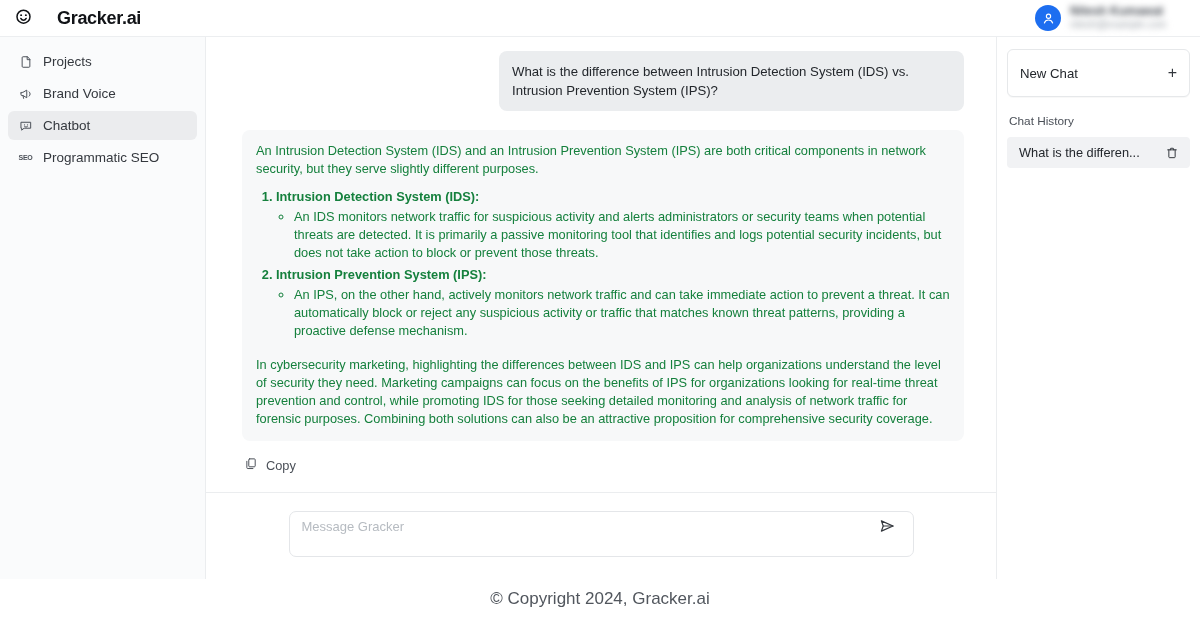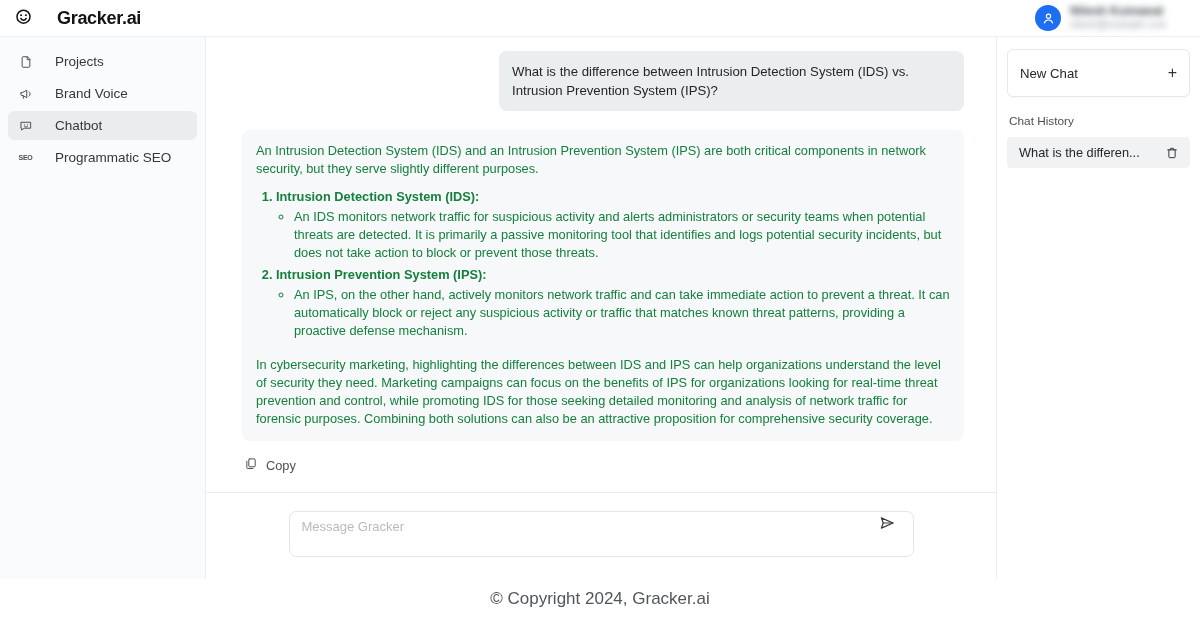--- a/index.html
+++ b/index.html
@@ -94,21 +94,21 @@
     width: 206px;
     flex: 0 0 206px;
     background: #fafbfc;
     border-right: 1px solid #ebedef;
     padding: 10px 8px 0 8px;
   }
   .nav-item {
     height: 29px;
     display: flex;
     align-items: center;
-    gap: 22px;
+    gap: 10px;
     padding: 0 10px;
     border-radius: 6px;
     margin-bottom: 3px;
     cursor: pointer;
     color: #34383e;
     font-size: 13.5px;
     text-align: right;
   }
   .nav-item.active {
     background: #ebecee;
@@ -204,20 +204,21 @@
     display: flex;
     justify-content: center;
   }
   .composer {
     width: 625px;
     height: 46px;
     border: 1px solid #e4e6e9;
     border-radius: 7px;
     background: #ffffff;
     display: flex;
+    align-items: center;
     padding: 0 15px 16px 12px;
   }
   .composer input {
     flex: 1 1 auto;
     border: none;
     outline: none;
     font-family: "Liberation Sans", sans-serif;
     font-size: 13px;
     color: #23272c;
     background: transparent;

